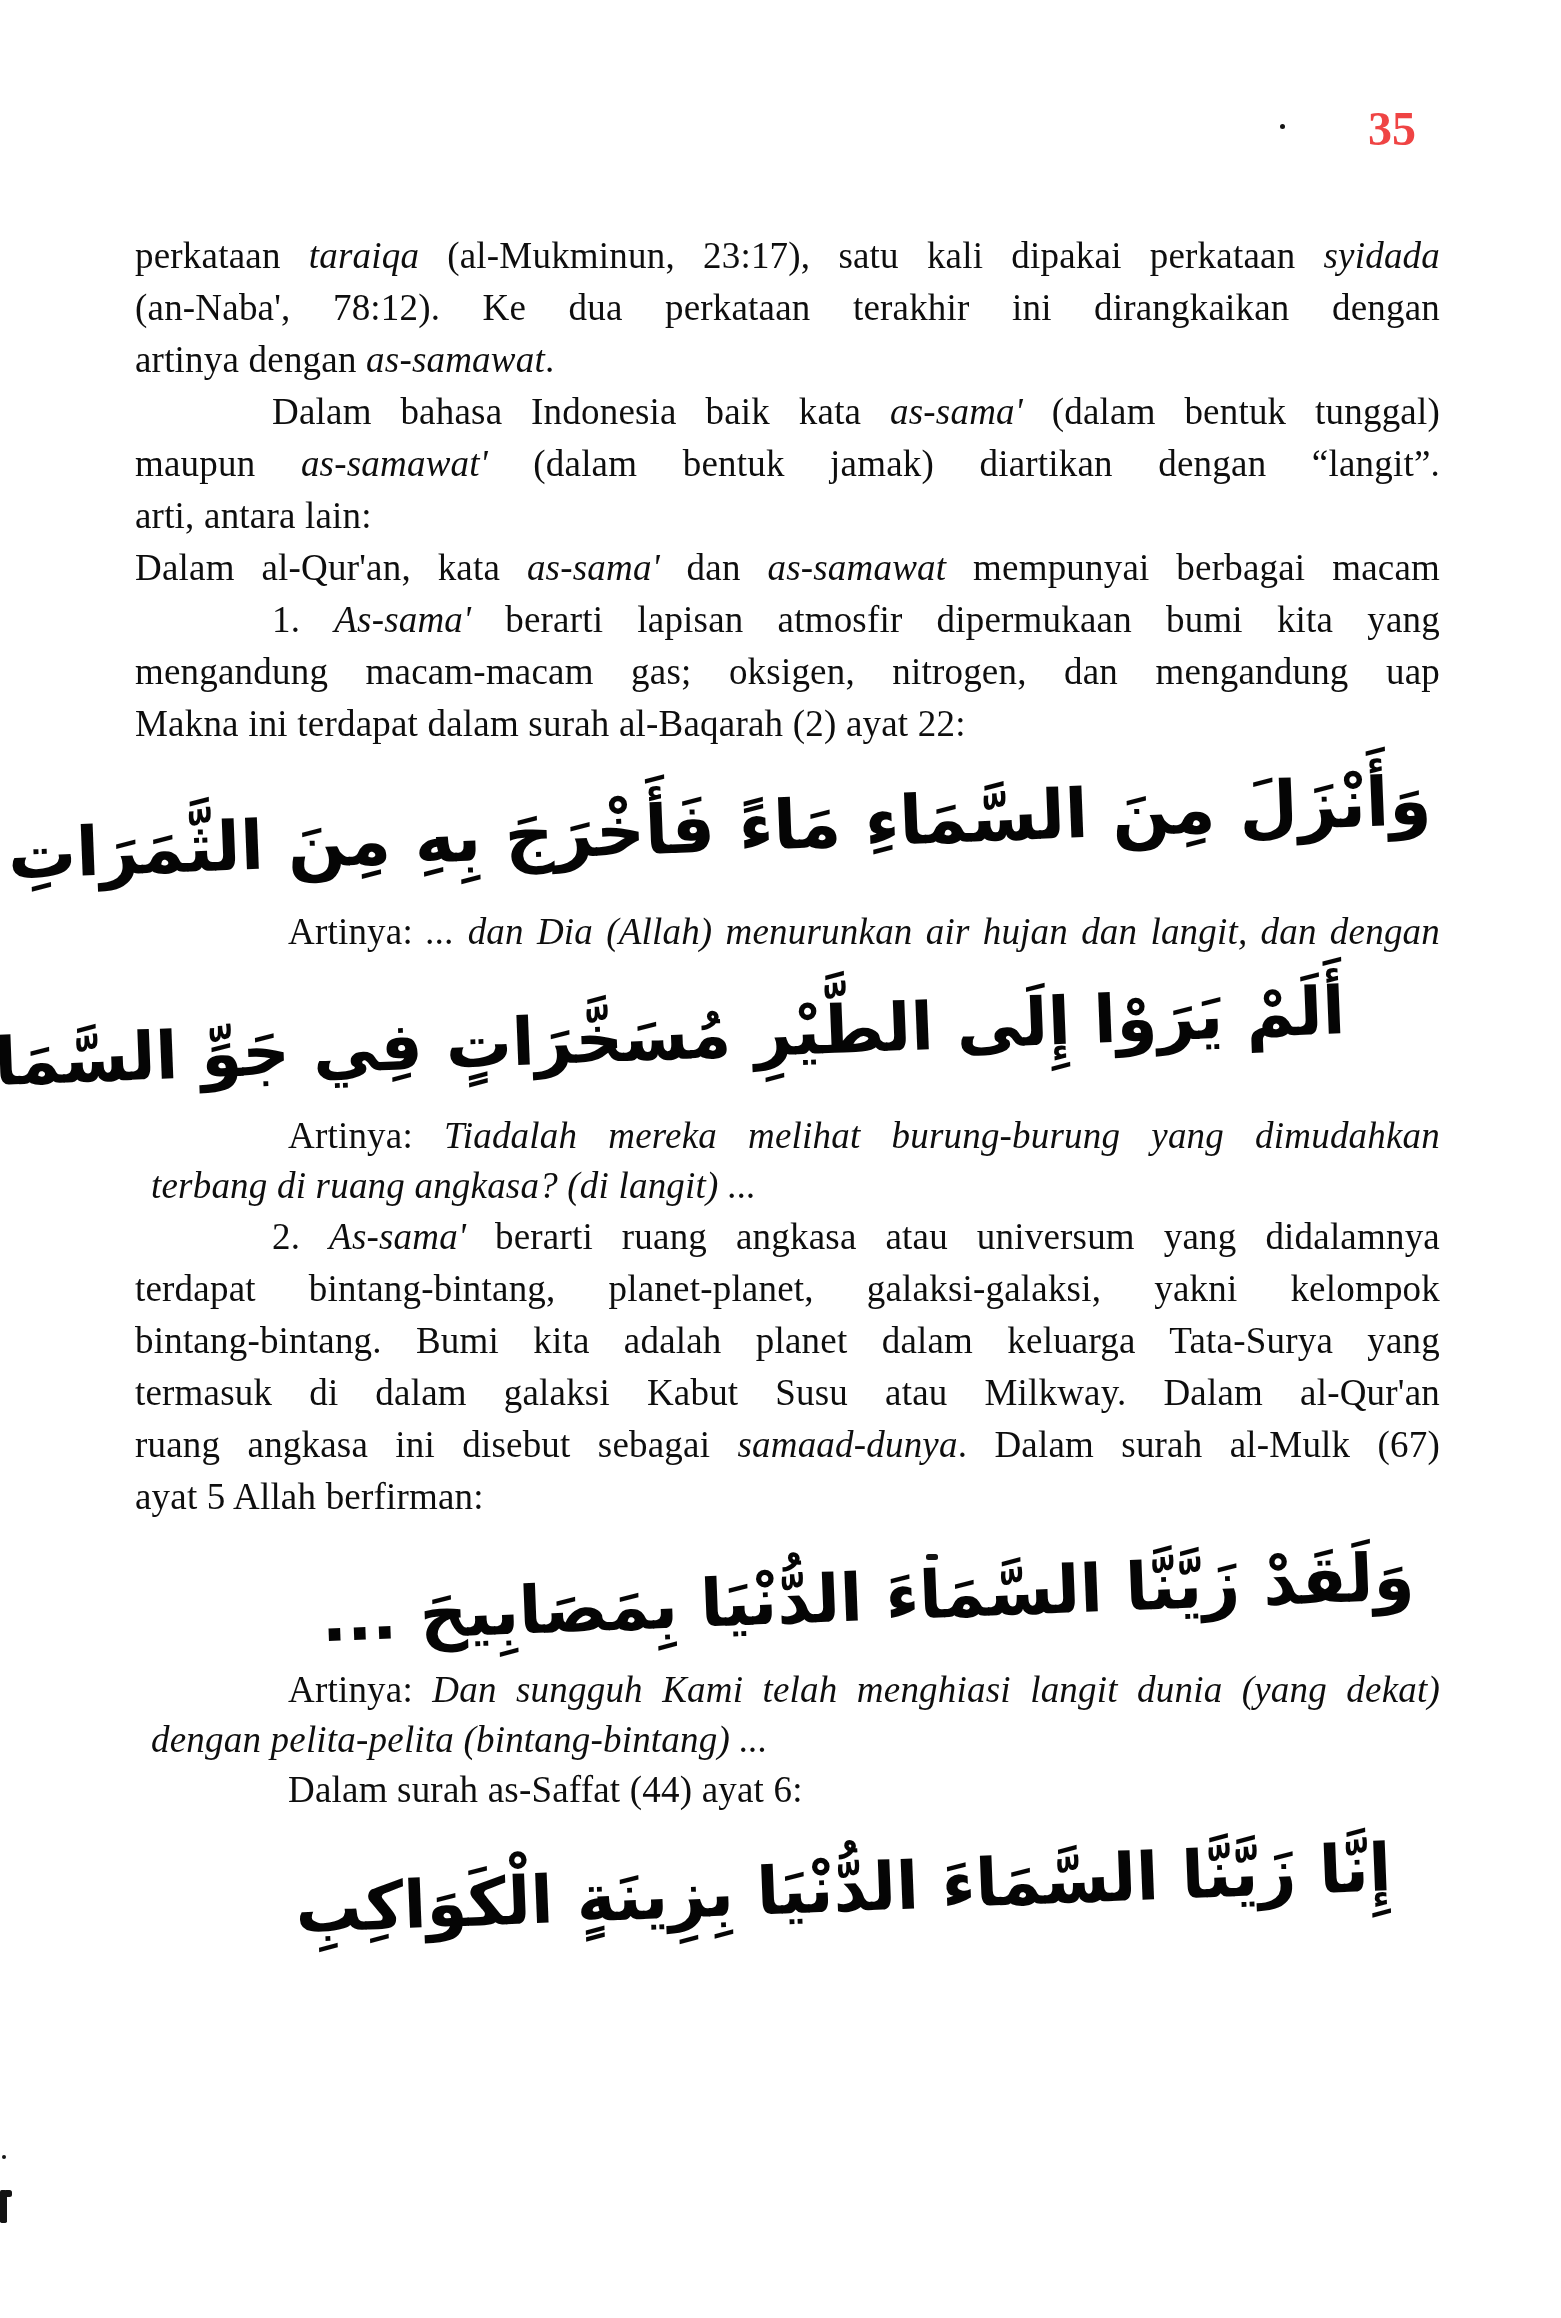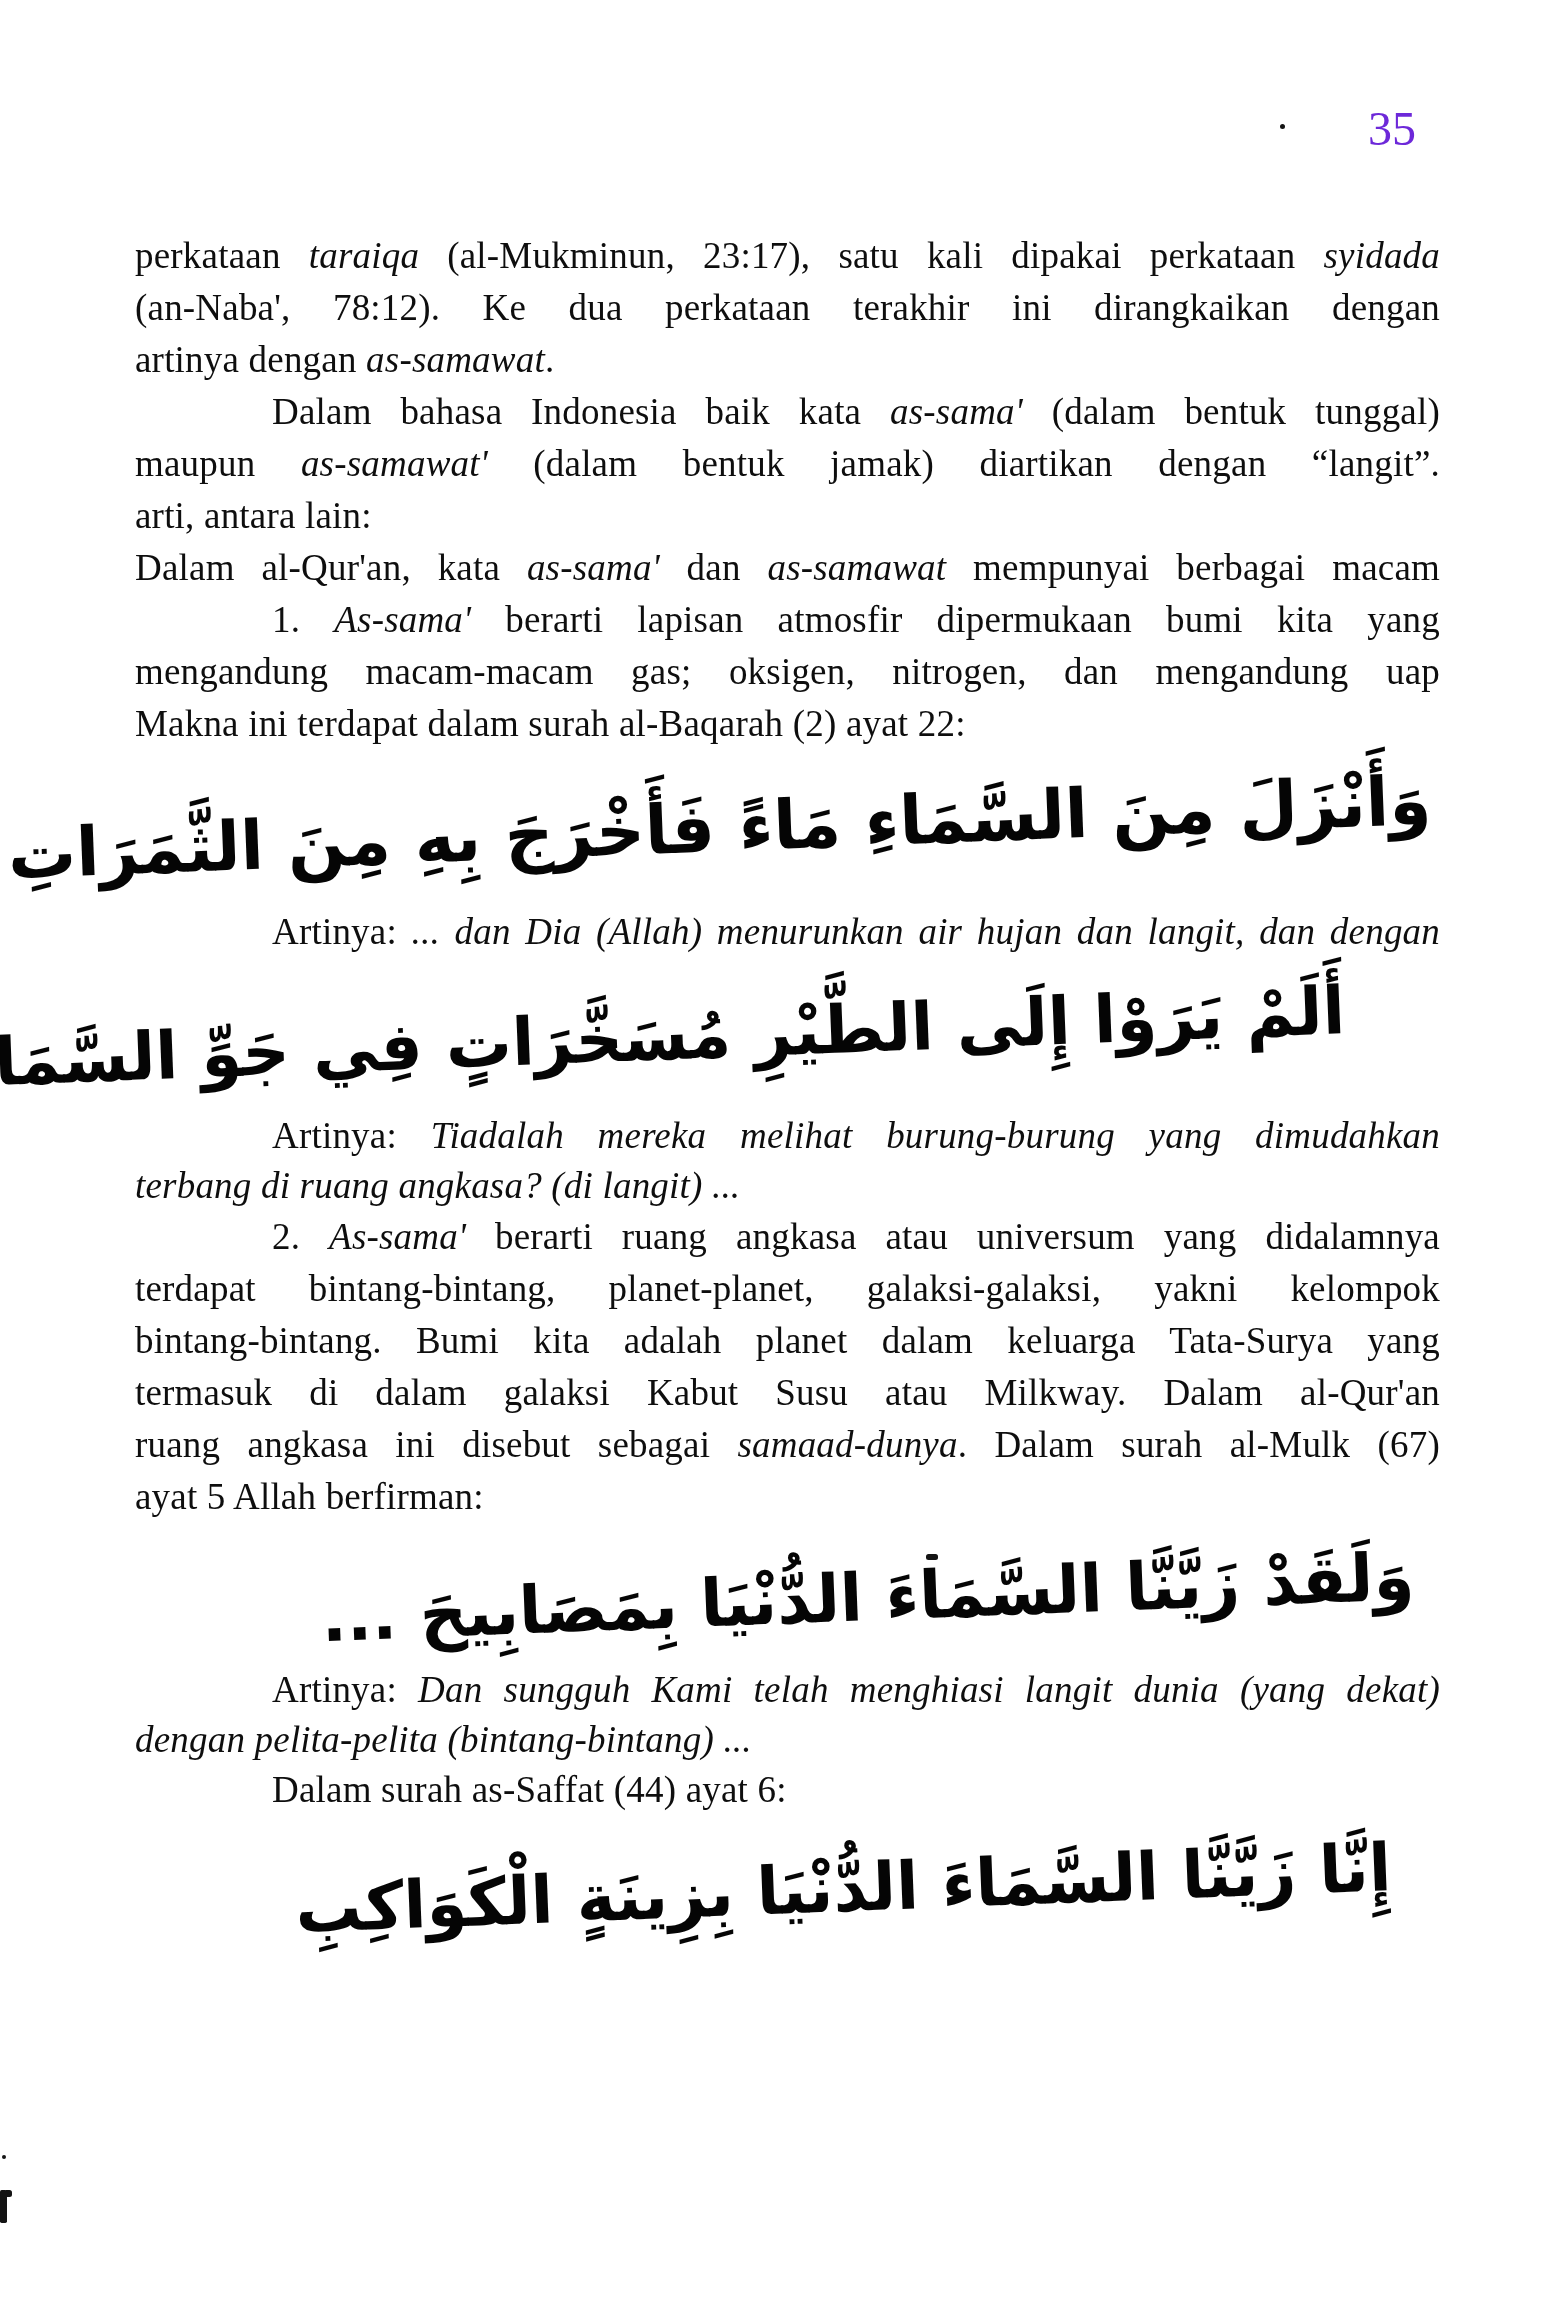--- a/index.html
+++ b/index.html
@@ -14,34 +14,35 @@
     color: #0e0e0e;
     font-family: "Liberation Serif", "DejaVu Serif", serif;
     overflow: hidden;
   }
   .page-number {
     position: absolute;
     top: 104px;
     right: 145px;
     font-size: 48px;
     line-height: 50px;
-    color: #6d28d9;
+    color: #ef4444;
+    font-weight: bold;
   }
   .content {
     position: absolute;
     left: 135px;
     top: 230px;
     width: 1305px;
   }
   .line {
     font-size: 37px;
     line-height: 52px;
     letter-spacing: 0.2px;
   }
-  .line.t { line-height: 50px; }
+  .line.t { line-height: 50px; margin-left: 16px; }
   .line.ind { text-indent: 137px; }
   .line.j {
     text-align: justify;
     text-align-last: justify;
     -moz-text-align-last: justify;
   }
   .it { font-style: italic; }
   .verse {
     font-family: "DejaVu Sans", sans-serif;
     font-weight: bold;

